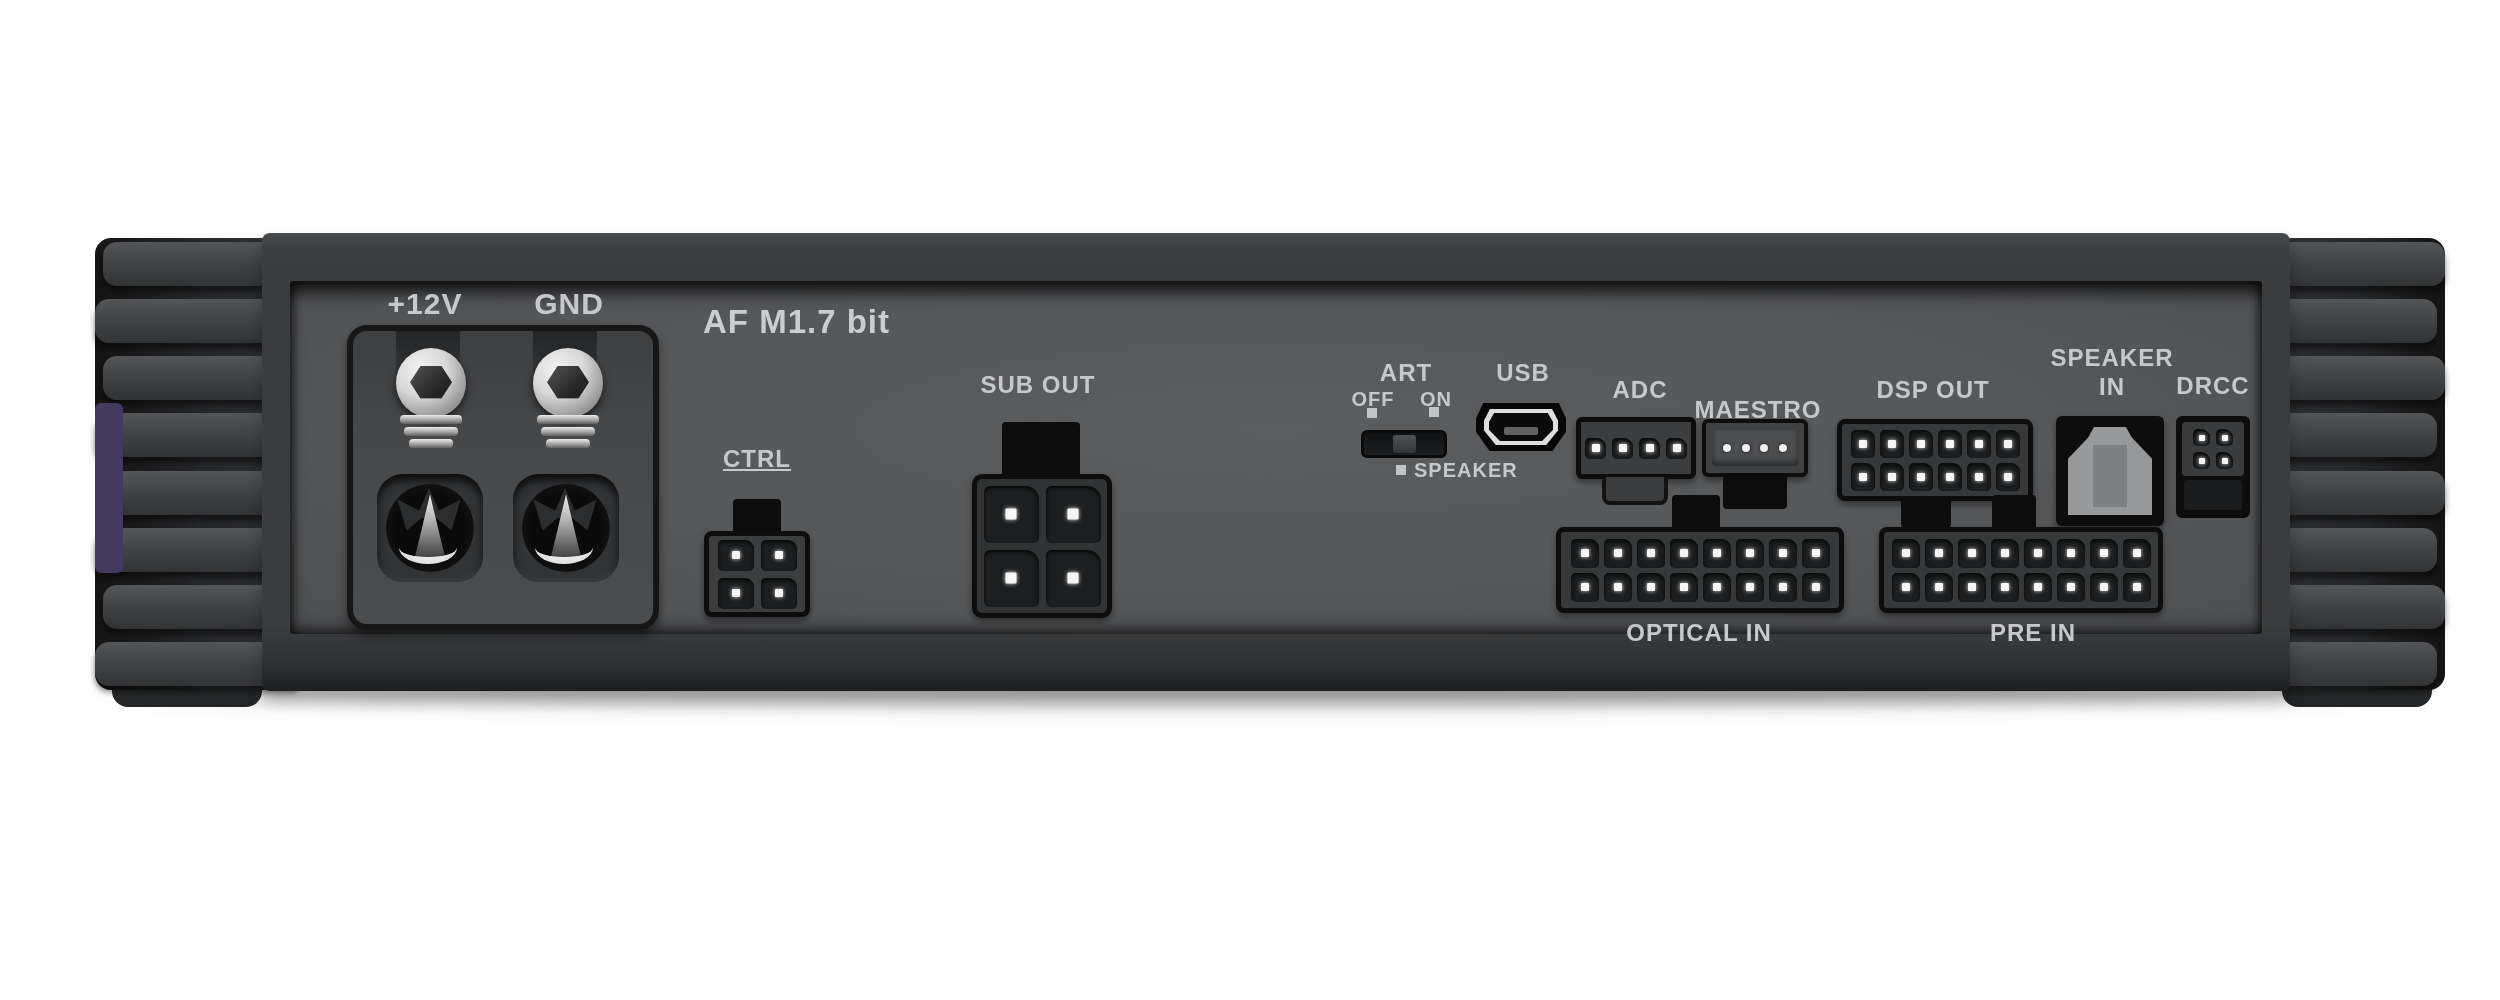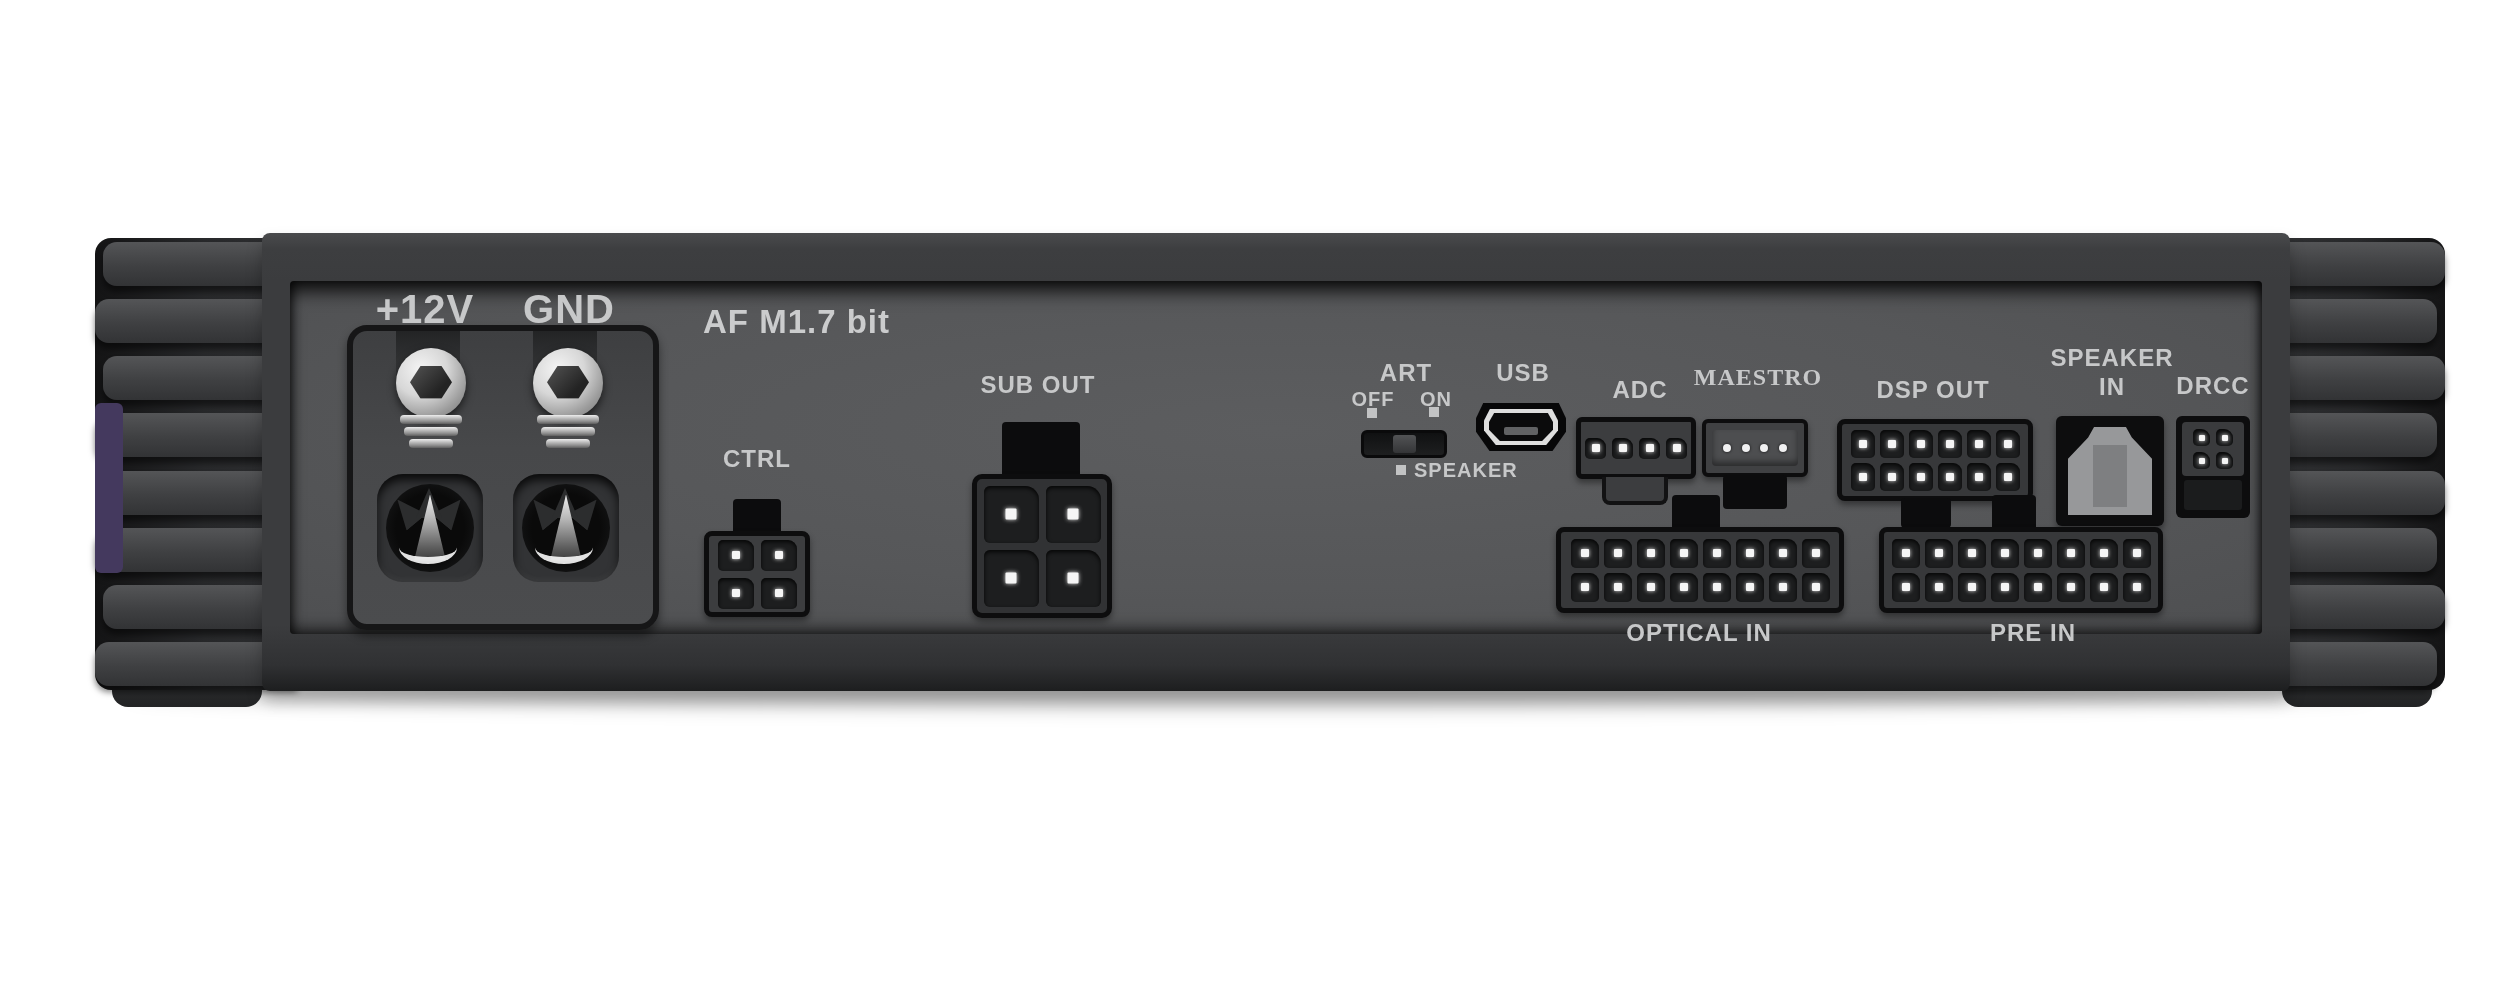--- a/index.html
+++ b/index.html
@@ -25,21 +25,21 @@
   .body-shell{position:absolute;left:262px;top:233px;width:2028px;height:458px;z-index:3;border-radius:8px;
     background:linear-gradient(180deg,#4a4b4d 0,#3d3e40 16px,#3b3c3e 48px,#3b3c3e calc(100% - 66px),#303133 calc(100% - 26px),#1d1e1f 100%);
     box-shadow:0 10px 16px rgba(0,0,0,.25);}
   .panel{position:absolute;left:290px;top:281px;width:1972px;height:353px;z-index:3;border-radius:4px;
     background:radial-gradient(ellipse at 50% 42%,#5c5d5f 0%,#565759 55%,#4e4f51 100%);
     box-shadow:inset 0 14px 18px -4px rgba(0,0,0,.85),inset 0 -10px 14px -4px rgba(0,0,0,.55),inset 6px 0 10px -4px rgba(0,0,0,.5),inset -6px 0 10px -4px rgba(0,0,0,.5);}
 
   
   .lbl{position:absolute;z-index:5;font-weight:bold;color:#c7c8c9;letter-spacing:1px;white-space:nowrap;transform:translateX(-50%);text-align:center;font-size:24px;}
   .lbl.left{transform:none;text-align:right;}
-  .lbl-power{font-size:40px;}
+  .lbl-power{font-size:30px;}
   .lbl-model{font-size:33px;color:#cbcccd;letter-spacing:1px;}
   .lbl-sm{font-size:20px;}
   .sq{position:absolute;z-index:5;width:10px;height:10px;background:#c2c3c4;}
 
   
   .conn{position:absolute;z-index:4;background:#37383a;border:5px solid #0d0d0e;border-radius:8px;box-sizing:border-box;display:flex;align-items:center;justify-content:center;box-shadow:0 4px 6px rgba(0,0,0,.4);}
   .pin-grid{display:grid;}
   .pin{background:#1d1e1f;border-radius:5px 9px 5px 5px;position:relative;box-shadow:inset 0 2px 4px rgba(0,0,0,.85);}
   .pin::after{content:"";position:absolute;width:8px;height:8px;background:#f5f5f5;top:50%;left:50%;transform:translate(-50%,-50%);border-radius:1px;box-shadow:0 0 4px rgba(255,255,255,.9);}
   .tab{position:absolute;z-index:4;background:#0c0c0d;border-radius:4px;}
@@ -172,21 +172,21 @@
         <div class="petal" style="left:52px;top:12px;transform:rotate(40deg);"></div>
         <div class="petal" style="left:30px;top:4px;"></div>
         <div class="cone"></div>
           <div class="glint"></div>
       </div>
     </div>
   </div>
 
   <div class="lbl lbl-model left" style="left:703px;top:303px;">AF M1.7 bit</div>
 
-  <div class="lbl" style="left:757px;top:445px;">CTRL</div>
+  <div class="lbl" style="left:757px;top:445px;text-decoration:underline;">CTRL</div>
   <div class="tab" style="left:733px;top:499px;width:48px;height:38px;"></div>
   <div class="conn conn-ctrl">
     <div class="pin-grid" style="grid-template-columns: repeat(2, auto);">
         <div class="pin"></div>
         <div class="pin"></div>
         <div class="pin"></div>
         <div class="pin"></div>
       </div>
   </div>
 
@@ -224,21 +224,21 @@
   <div class="conn conn-adc">
     <div class="pin-grid" style="grid-template-columns: repeat(4, auto);">
         <div class="pin"></div>
         <div class="pin"></div>
         <div class="pin"></div>
         <div class="pin"></div>
       </div>
   </div>
   <div class="tab" style="left:1602px;top:477px;width:66px;height:28px;background:#3c3d3f;border:4px solid #121213;border-top:none;box-sizing:border-box;border-radius:0 0 8px 8px;"></div>
 
-  <div class="lbl" style="left:1758px;top:364px;font-family:Liberation Serif, serif;">MAESTRO</div>
+  <div class="lbl" style="left:1758px;top:396px;">MAESTRO</div>
   <div class="conn conn-maestro">
     <div class="maestro-face">
       <div class="dotpin"></div>
         <div class="dotpin"></div>
         <div class="dotpin"></div>
         <div class="dotpin"></div>
     </div>
   </div>
   <div class="tab" style="left:1723px;top:475px;width:64px;height:34px;"></div>
 

